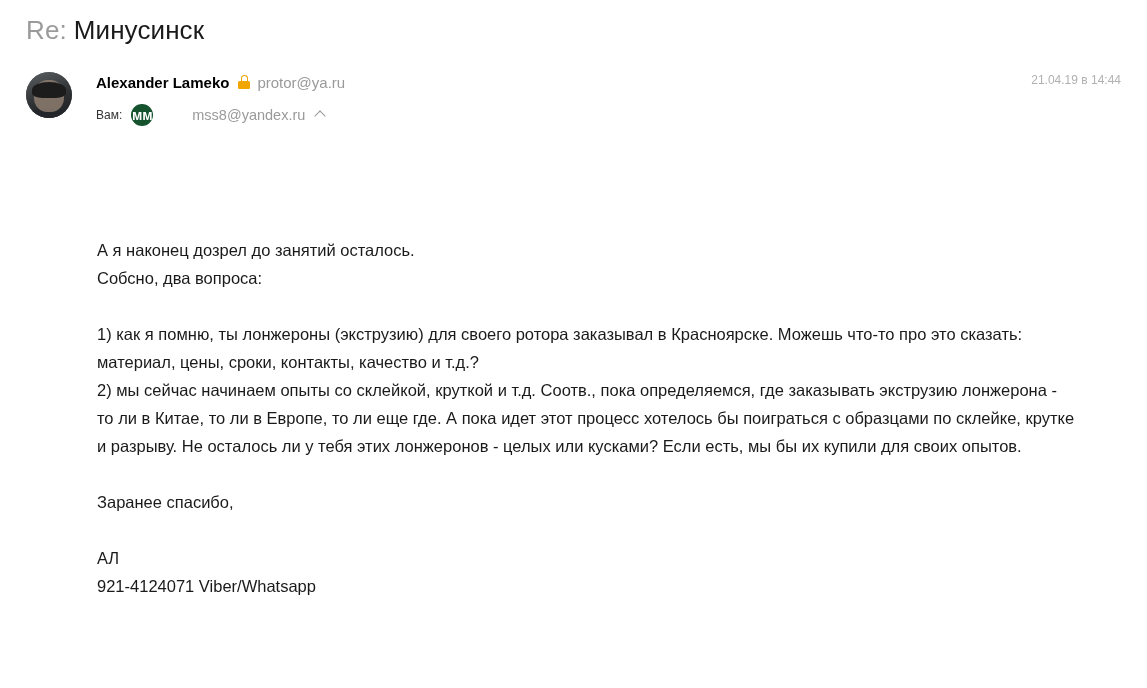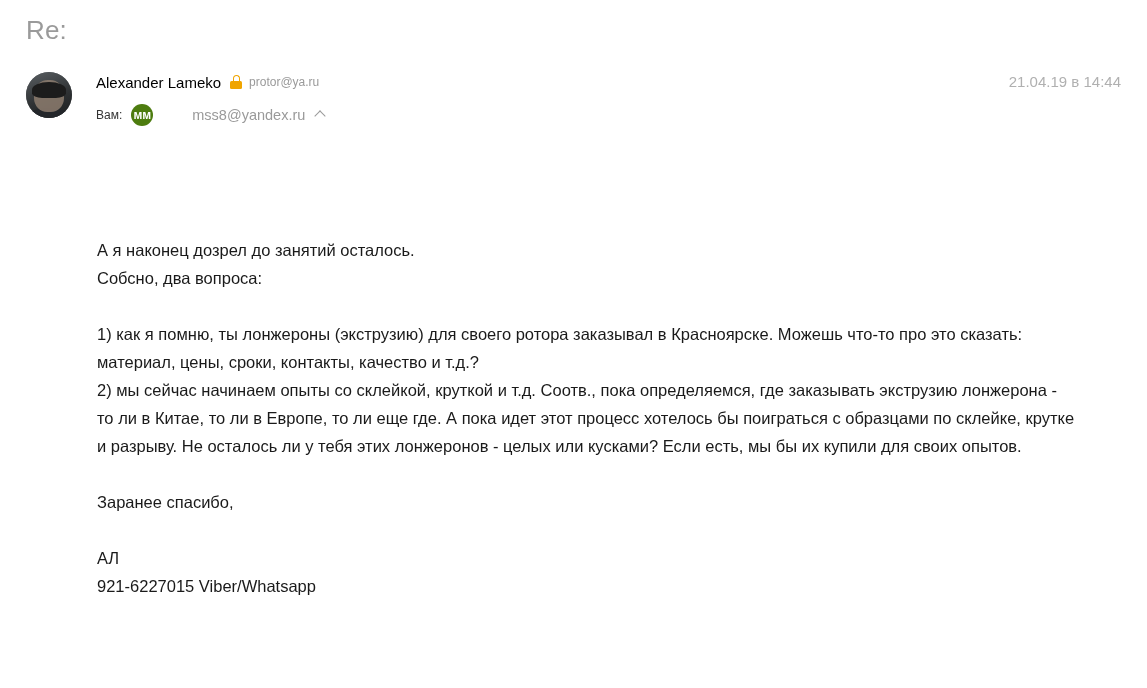--- a/index.html
+++ b/index.html
@@ -105,21 +105,21 @@
     left: 70px;
     top: 0;
   }
   .line-from {
     display: flex;
     align-items: center;
     height: 24px;
     font-size: 15px;
   }
   .sender-name {
-    font-weight: normal;
+    font-weight: bold;
     color: #000000;
     margin-right: 9px;
     font-size: 15px;
   }
   .lock-icon {
     width: 12px;
     height: 14px;
     margin-right: 7px;
     position: relative;
     display: inline-block;
@@ -139,42 +139,42 @@
     position: absolute;
     left: 0;
     top: 5.5px;
     width: 12px;
     height: 8.5px;
     background: #f0a500;
     border-radius: 1.5px;
   }
   .sender-email {
     color: #9a9a9a;
-    font-size: 12px;
+    font-size: 15px;
   }
 
   .line-to {
     display: flex;
     align-items: center;
     height: 26px;
     margin-top: 8px;
     font-size: 14.5px;
   }
   .to-label {
     color: #333333;
     margin-right: 9px;
     font-size: 12px;
   }
   .to-chip-avatar {
     width: 22px;
     height: 22px;
     border-radius: 50%;
-    background: #4d7c0f;
+    background: #14532d;
     color: #ffffff;
-    font-size: 12px;
+    font-size: 14px;
     font-weight: bold;
     display: flex;
     align-items: center;
     justify-content: center;
     margin-right: 9px;
     letter-spacing: -0.2px;
   }
   .to-email {
     color: #9a9a9a;
     font-size: 14.5px;
@@ -197,21 +197,21 @@
     border-left: 1.4px solid #9a9a9a;
     border-bottom: 1.4px solid #9a9a9a;
     transform: rotate(135deg);
   }
 
   .msg-date {
     position: absolute;
     right: 0;
     top: 3px;
     color: #b0b0b0;
-    font-size: 15px;
+    font-size: 12px;
     white-space: nowrap;
   }
 
   
   .msg-body {
     position: absolute;
     left: 97px;
     top: 180px;
     width: 980px;
     font-size: 16.5px;
@@ -225,20 +225,21 @@
     height: 28px;
   }
 </style>
 </head>
 <body>
 
 <div class="page">
 
   <div class="subject-row">
     <span class="subject-prefix">Re:</span>
+    <span class="subject-text">Минусинск</span>
   </div>
 
   <div class="msg-header">
 
     <div class="avatar">
       <div class="av-bg"></div>
       <div class="av-shoulders"></div>
       <div class="av-face"></div>
       <div class="av-hair"></div>
     </div>
@@ -271,16 +272,16 @@
     <div class="para-gap"></div>
     <p style="white-space: pre-line;">А я наконец дозрел до занятий осталось.
 Собсно, два вопроса:</p>
     <div class="para-gap"></div>
     <p style="white-space: pre-line;">1) как я помню, ты лонжероны (экструзию) для своего ротора заказывал в Красноярске. Можешь что-то про это сказать: материал, цены, сроки, контакты, качество и т.д.?
 2) мы сейчас начинаем опыты со склейкой, круткой и т.д. Соотв., пока определяемся, где заказывать экструзию лонжерона - то ли в Китае, то ли в Европе, то ли еще где. А пока идет этот процесс хотелось бы поиграться с образцами по склейке, крутке и разрыву. Не осталось ли у тебя этих лонжеронов - целых или кусками? Если есть, мы бы их купили для своих опытов.</p>
     <div class="para-gap"></div>
     <p>Заранее спасибо,</p>
     <div class="para-gap"></div>
     <p style="white-space: pre-line;">АЛ
-921-6227015 Viber/Whatsapp</p>
+921-4124071 Viber/Whatsapp</p>
   </div>
 
 </div>
 
 </body></html>

